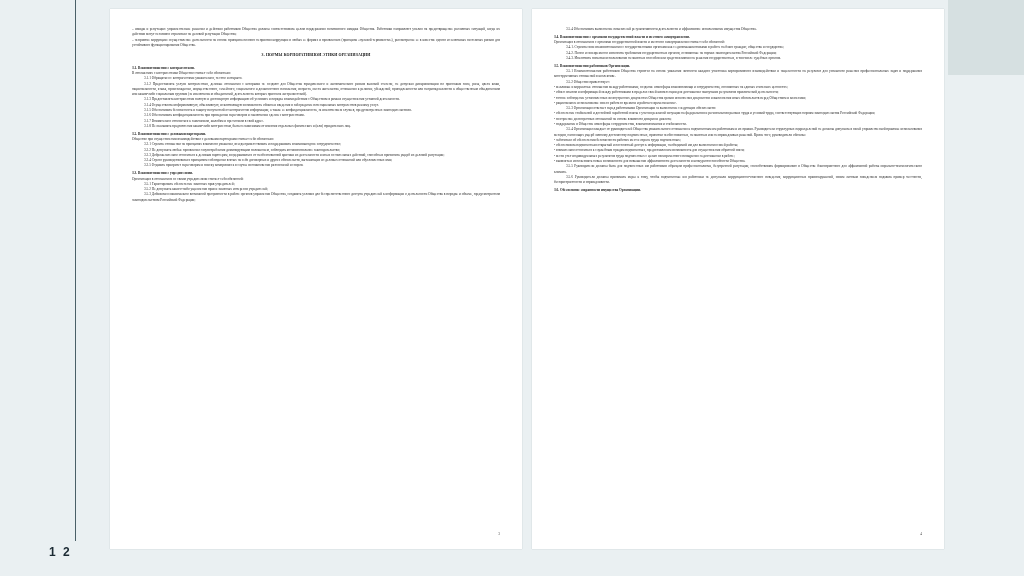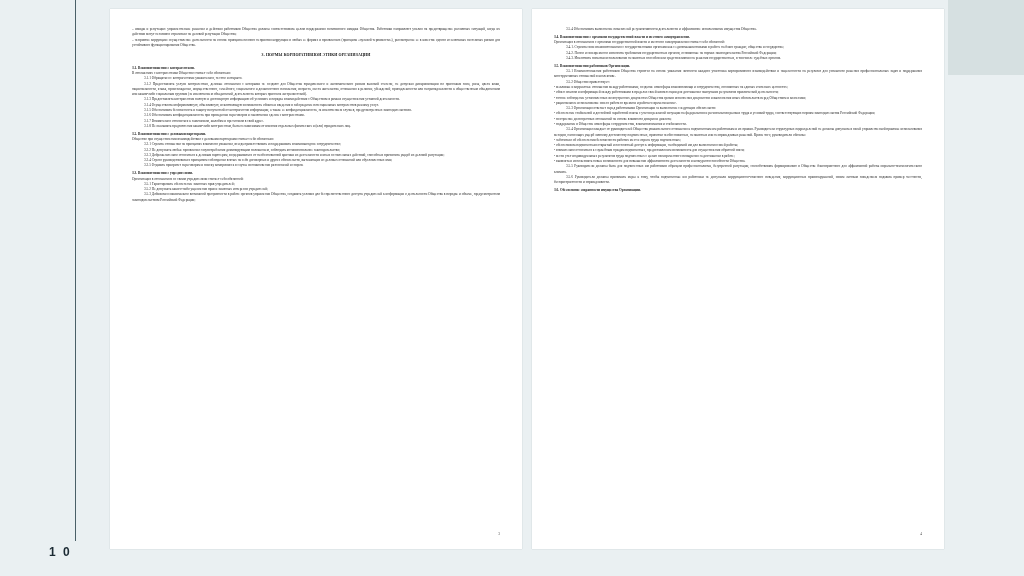--- a/index.html
+++ b/index.html
@@ -69,21 +69,21 @@
   .page-inner{filter:blur(0.12px);}
 </style>
 </head>
 <body>
 
 <div class="slide">
 
   <div class="corner-block"></div>
   <div class="left-rule"></div>
 
-  <div class="slide-number">1 0</div>
+  <div class="slide-number">1 2</div>
 
   <div class="page page-left">
     <div class="page-inner" id="page-left-body">
         <p class="blk ind-n">–   имидж и репутация: управленческие решения и действия работников Общества должны соответствовать целям поддержания позитивного имиджа Общества. Работники направляют усилия на предотвращение различных ситуаций, когда их действия могут негативно отразиться на деловой репутации Общества;</p>
         <p class="blk ind-n">–   неприятие коррупции: осуществление деятельности на основе принципа полного неприятия коррупции в любых ее формах и проявлениях (принципа «нулевой терпимости»), рассмотрение ее в качестве одного из ключевых системных рисков для устойчивого функционирования Общества.</p>
         <div class="gap"></div>
         <p class="center-title">3. НОРМЫ КОРПОРАТИВНОЙ ЭТИКИ ОРГАНИЗАЦИИ</p>
         <div class="gap"></div>
         <div class="gap-s"></div>
         <p class="hdr">3.1. Взаимоотношения с контрагентами.</p>

